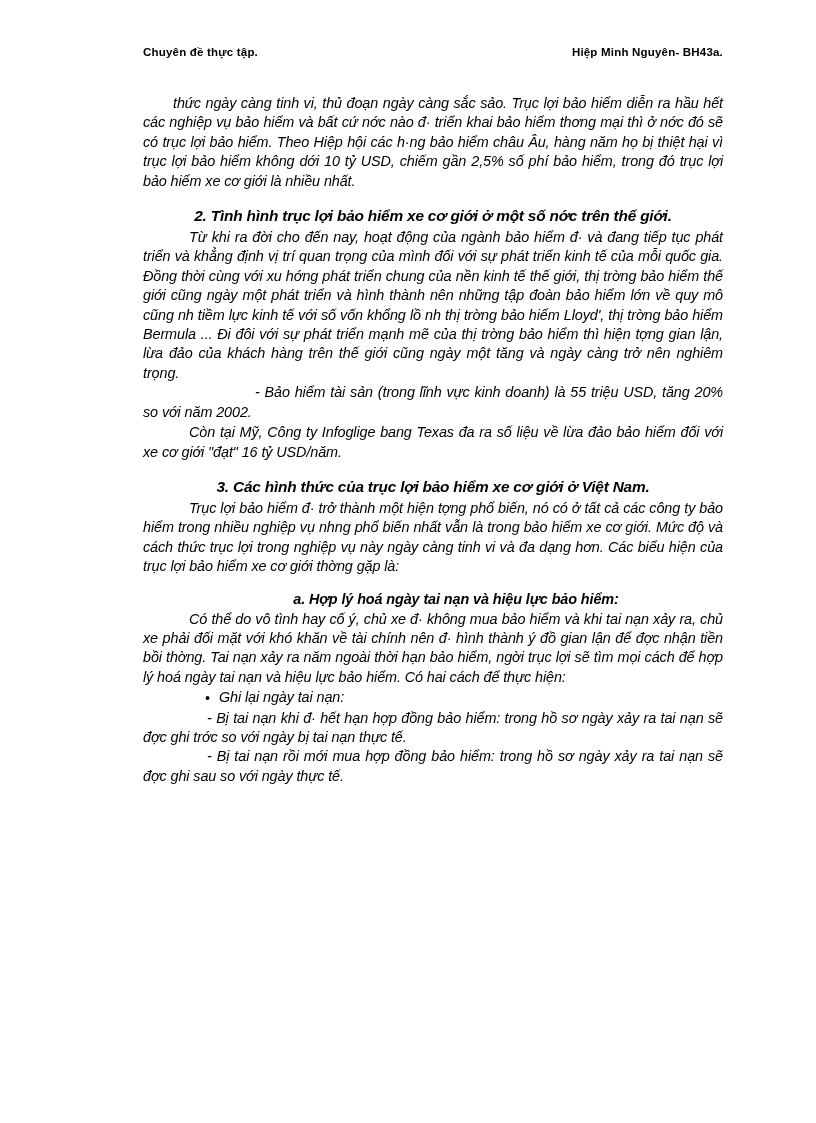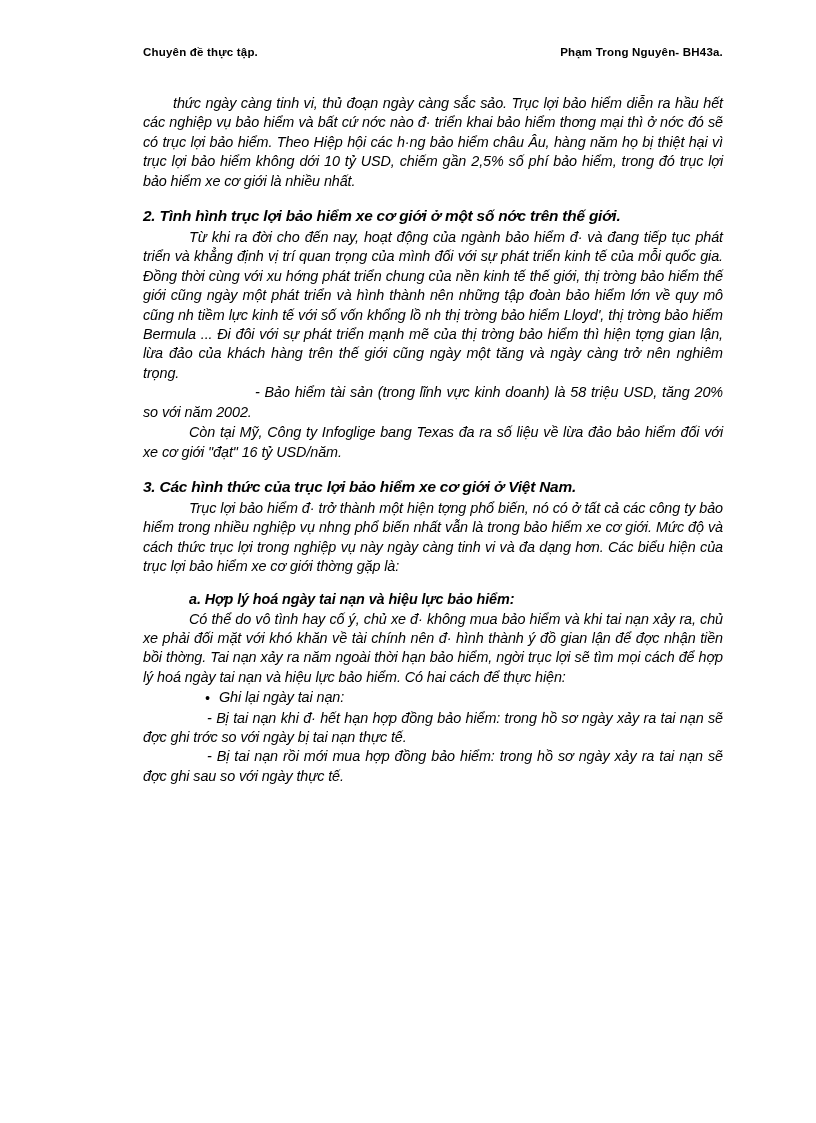--- a/index.html
+++ b/index.html
@@ -60,31 +60,31 @@
   .indent-sm {
     text-indent: 30px;
   }
   .heading {
     font-style: italic;
     font-weight: bold;
     font-size: 15.4px;
     line-height: 21px;
     margin-top: 14px;
     margin-bottom: 2px;
-    text-align: left;
+    text-align: center;
     letter-spacing: -0.2px;
   }
   .subheading {
     font-weight: bold;
     font-size: 14.4px;
     line-height: 20px;
     margin-top: 12px;
     margin-bottom: 1px;
     text-indent: 46px;
-    text-align: left;
+    text-align: center;
   }
   .dash-item {
     text-indent: 112px;
   }
   .bullet-item {
     position: relative;
     padding-left: 76px;
     text-indent: 0;
   }
   .bullet-item .dot {
@@ -119,31 +119,31 @@
 </head>
 <body>
 
 <div class="page">
   <div class="sheet">
 
     <div class="content">
 
       <div class="header-row">
         <span class="header-left">Chuyên đề thực tập.</span>
-        <span class="header-right">Phạm Trong Nguyên- BH43a.</span>
+        <span class="header-right">Hiệp Minh Nguyên- BH43a.</span>
       </div>
 
       <p class="indent-sm">thức ngày càng tinh vi, thủ đoạn ngày càng sắc sảo. Trục lợi bảo hiểm diễn ra hầu hết các nghiệp vụ bảo hiểm và bất cứ nớc  nào đ· triển khai bảo hiểm thơng mại thì ở nớc  đó sẽ có trục lợi bảo hiểm. Theo Hiệp hội các h·ng bảo hiểm châu Âu, hàng năm họ bị thiệt hại vì trục lợi bảo hiểm không dới  10 tỷ USD, chiếm gần 2,5% số phí bảo hiểm, trong đó trục lợi bảo hiểm xe cơ giới là nhiều nhất.</p>
 
       <p class="heading">2. Tình hình trục lợi bảo hiểm xe cơ giới ở một số nớc   trên thế giới.</p>
 
       <p class="indent">Từ khi ra đời cho đến nay, hoạt động của ngành bảo hiểm đ· và đang tiếp tục phát triển và khẳng định vị trí quan trọng của mình đối với sự phát triển kinh tế của mỗi quốc gia. Đồng thời cùng với xu hớng  phát triển chung của nền kinh tế thế giới, thị trờng  bảo hiểm thế giới cũng ngày một phát triển và hình thành nên những tập đoàn bảo hiểm lớn về quy mô cũng nh  tiềm lực kinh tế với số vốn khổng lồ nh  thị trờng  bảo hiểm Lloyd', thị trờng  bảo hiểm Bermula ... Đi đôi với sự phát triển mạnh mẽ của thị trờng  bảo hiểm thì hiện tợng  gian lận, lừa đảo của khách hàng trên thế giới cũng ngày một tăng và ngày càng trở nên nghiêm trọng.</p>
 
 
-      <p class="dash-item">- Bảo hiểm tài sản (trong lĩnh vực kinh doanh) là 58 triệu USD, tăng 20% so với năm 2002.</p>
+      <p class="dash-item">- Bảo hiểm tài sản (trong lĩnh vực kinh doanh) là 55 triệu USD, tăng 20% so với năm 2002.</p>
 
       <p class="indent gap-sm">Còn tại Mỹ, Công ty Infoglige bang Texas đa  ra số liệu về lừa đảo bảo hiểm đối với xe cơ giới "đạt" 16 tỷ USD/năm.</p>
 
 
       <p class="heading">3. Các hình thức của trục lợi bảo hiểm xe cơ giới ở Việt Nam.</p>
 
       <p class="indent">Trục lợi bảo hiểm đ· trở thành một hiện tợng  phổ biến, nó có ở tất cả các công ty bảo hiểm trong nhiều nghiệp vụ nhng  phổ biến nhất vẫn là trong bảo hiểm xe cơ giới. Mức độ và cách thức trục lợi trong nghiệp vụ này ngày càng tinh vi và đa dạng hơn. Các biểu hiện của trục lợi bảo hiểm xe cơ giới thờng  gặp là:</p>
 
       <p class="subheading">a. Hợp lý hoá ngày tai nạn và hiệu lực bảo hiểm:</p>
 

